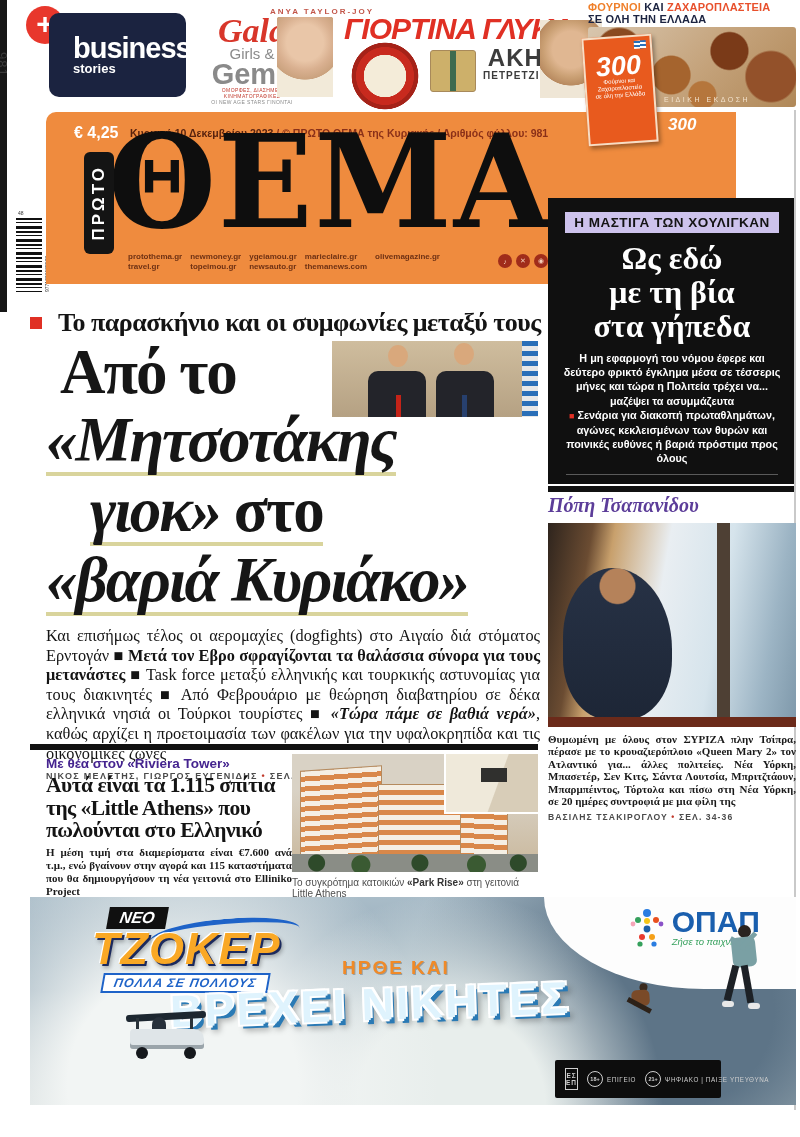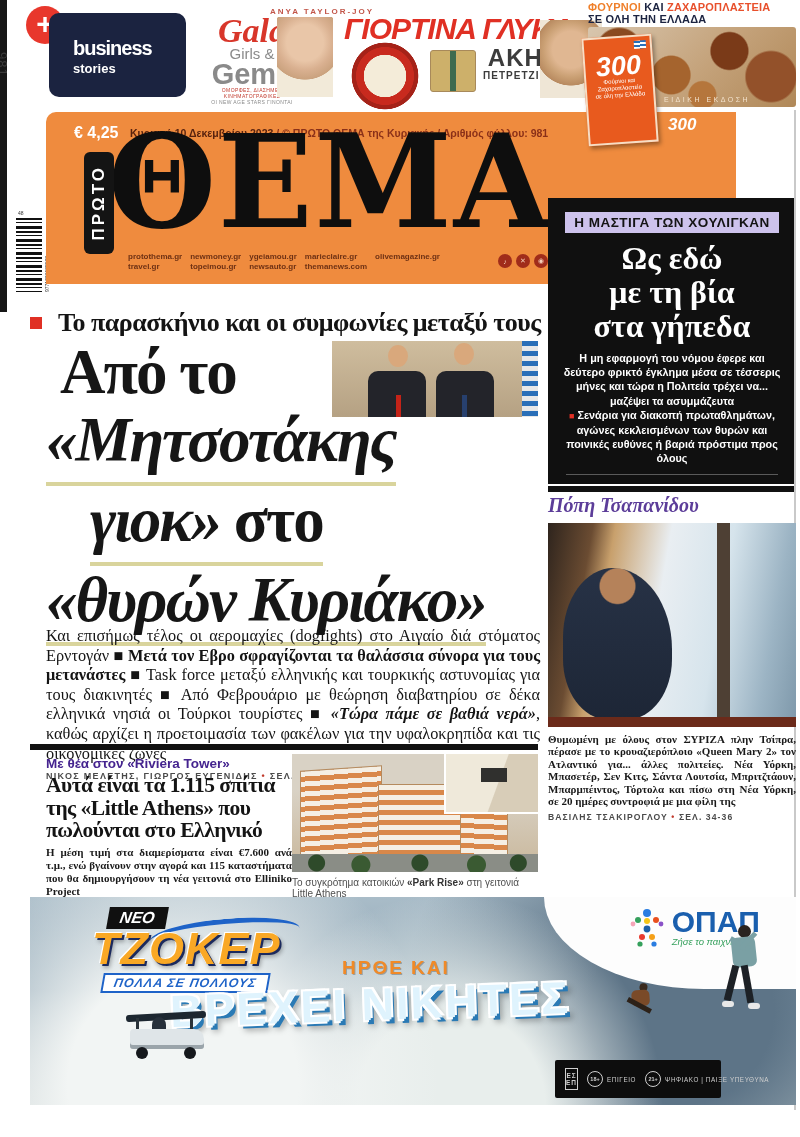--- a/index.html
+++ b/index.html
@@ -14,21 +14,21 @@
   .barcode{left:16px;top:218px;width:26px;height:74px;
     background:repeating-linear-gradient(180deg,#111 0 2px,#fff 2px 4px,#111 4px 5px,#fff 5px 8px,#111 8px 11px,#fff 11px 13px);}
   .barcode-num{left:44px;top:292px;font-size:5px;color:#333;transform:rotate(-90deg);transform-origin:left top;}
   .barcode-top{left:18px;top:210px;font-size:5px;color:#333;}
 
   
   .plus-circle{left:26px;top:6px;width:38px;height:38px;border-radius:50%;background:#e8372c;color:#fff;
     font-size:30px;font-weight:bold;text-align:center;line-height:36px;}
   .biz-box{left:49px;top:13px;width:137px;height:84px;background:#1b2340;border-radius:10px;color:#fff;
     display:flex;flex-direction:column;justify-content:center;padding-left:24px;box-sizing:border-box;}
-  .biz1{font-size:20px;font-weight:800;letter-spacing:-1px;line-height:26px;}
+  .biz1{font-size:29px;font-weight:800;letter-spacing:-1px;line-height:26px;}
   .biz2{font-size:13px;font-weight:600;}
   .gala{left:196px;top:16px;width:112px;text-align:center;}
   .gala-title{font-size:34px;line-height:30px;color:#d8362a;font-style:italic;font-weight:700;}
   .gala-sub1{font-size:15px;color:#8a8a8a;line-height:15px;}
   .gala-sub2{font-size:29px;color:#8a8a8a;line-height:26px;font-weight:600;}
   .gala-small{font-size:5px;color:#c23b2e;line-height:6px;letter-spacing:.4px;}
   .gala-small.gray{color:#8a8a8a;}
   .anya{left:270px;top:7px;font-size:8px;font-weight:700;color:#c2564a;letter-spacing:2px;}
   .face1{left:277px;top:17px;width:56px;height:80px;background:
       radial-gradient(circle at 50% 32%,#e9c6a8 0 30%,#d9b090 45%,#caa27e 60%,#f2ead9 61%);}
@@ -100,21 +100,21 @@
   .erd-flag{position:absolute;right:0;top:0;width:16px;height:100%;
       background:repeating-linear-gradient(180deg,#2a6fb8 0 5px,#e8e8e8 5px 10px);}
   .erd-man{position:absolute;width:58px;height:46px;background:#23242a;border-radius:10px 10px 0 0;bottom:0;}
   .erd-head{position:absolute;width:20px;height:22px;border-radius:50%;background:#d9a87c;}
   .erd-tie1{position:absolute;width:5px;height:22px;background:#c42318;bottom:0;}
   .erd-tie2{position:absolute;width:5px;height:22px;background:#27406e;bottom:0;}
 
   .mainhead{left:46px;top:338px;width:494px;font-family:"Liberation Serif","DejaVu Serif",serif;
       font-weight:700;color:#161616;font-size:63px;line-height:68px;letter-spacing:-2px;}
   .mh-line{display:block;}
-  .mh-line .u{display:inline-block;border-bottom:4px solid rgba(186,176,74,.55);padding-bottom:11px;line-height:62px;}
+  .mh-line .u{display:inline-block;border-bottom:4px solid rgba(186,176,74,.55);padding-bottom:1px;line-height:62px;}
   .it{font-style:italic;}
 
   .deck{left:46px;top:626px;width:494px;font-family:"Liberation Serif","DejaVu Serif",serif;
       font-size:16.3px;line-height:19.6px;color:#141414;text-align:justify;}
   .deck .b{font-weight:700;}
   .deck .bi{font-weight:700;font-style:italic;}
   .main-by{margin-top:4px;font-family:"Liberation Sans","DejaVu Sans",sans-serif;
       font-size:9px;letter-spacing:1.3px;color:#4a4a4a;font-weight:600;}
   .page-red{color:#c0392b;}
 
@@ -328,21 +328,21 @@
   <div class="erd-tie1" style="left:64px;"></div>
   <div class="erd-head" style="left:122px;top:2px;"></div>
   <div class="erd-man" style="left:104px;"></div>
   <div class="erd-tie2" style="left:130px;"></div>
 </div>
 
 <div class="abs mainhead">
   <span class="mh-line" style="margin-left:14px;"><span>Από το</span></span>
   <span class="mh-line it"><span class="u">«Μητσοτάκης</span></span>
   <span class="mh-line" style="margin-left:44px;"><span class="u"><span class="it">γιοκ»</span><span> στο</span></span></span>
-  <span class="mh-line it"><span class="u">«θυρών Κυριάκο»</span></span>
+  <span class="mh-line it"><span class="u">«βαριά Κυριάκο»</span></span>
 </div>
 
 <div class="abs deck">
   <span>Και επισήμως τέλος οι αερομαχίες (dogfights) στο Αιγαίο διά στόματος Ερντογάν </span><span class="b">■ Μετά τον Εβρο σφραγίζονται τα θαλάσσια σύνορα για τους μετανάστες</span><span> ■ Task force μεταξύ ελληνικής και τουρκικής αστυνομίας για τους διακινητές ■ Από Φεβρουάριο με θεώρηση διαβατηρίου σε δέκα ελληνικά νησιά οι Τούρκοι τουρίστες ■ </span><span class="bi">«Τώρα πάμε σε βαθιά νερά»</span><span>, καθώς αρχίζει η προετοιμασία των φακέλων για την υφαλοκρηπίδα και τις οικονομικές ζώνες</span>
   <div class="main-by">
     <span>ΝΙΚΟΣ ΜΕΛΕΤΗΣ, ΓΙΩΡΓΟΣ ΕΥΓΕΝΙΔΗΣ</span><span class="page-red"> • </span><span>ΣΕΛ. 4-10</span>
   </div>
 </div>
 
 <div class="abs rule-left"></div>

